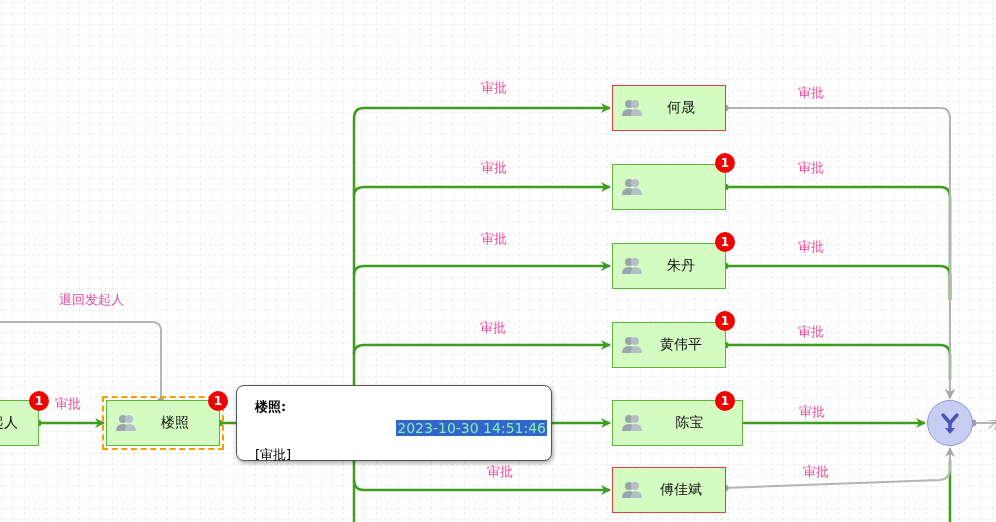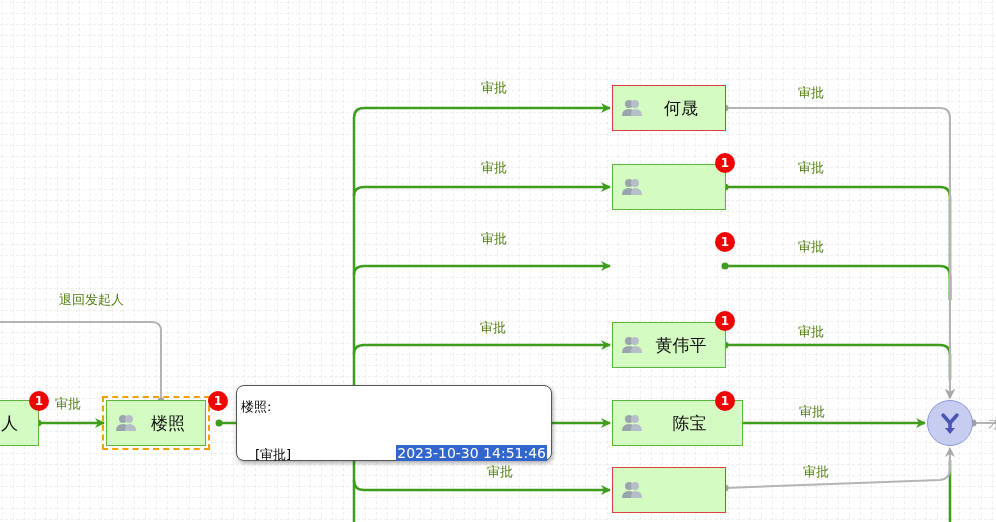--- a/index.html
+++ b/index.html
@@ -12,44 +12,44 @@
   .grid-bg { position:absolute; left:0; top:0; width:996px; height:522px; }
 
   .node {
     position:absolute; box-sizing:border-box; height:46px;
     background:#d4fbc2; border:1px solid #5cb638;
     display:flex; align-items:center; cursor:pointer;
   }
   .node.rejected { border-color:#e04040; }
   .node .user-icon { position:absolute; left:8px; top:13px; width:22px; height:18px; }
   .node .label {
-    position:absolute; left:0; right:0; text-align:center; font-size:17px; color:#111;
+    position:absolute; left:0; right:0; text-align:center; font-size:14px; color:#111;
     padding-left:24px; box-sizing:border-box;
   }
   .node.selected-wrap {
     outline:2px dashed #f5a000; outline-offset:2px;
   }
   .badge {
     position:absolute; width:20px; height:20px; border-radius:50%;
     background:#f20000; color:#fff; font-size:12px; font-weight:bold;
     display:flex; align-items:center; justify-content:center;
   }
   .edge-label {
-    position:absolute; font-size:13px; color:#4d7c0f; white-space:nowrap;
+    position:absolute; font-size:13px; color:#ec4899; white-space:nowrap;
   }
   .tooltip {
     position:absolute; left:236px; top:385px; width:316px; height:76px;
     box-sizing:border-box; background:#fff; border:1px solid #555;
     border-radius:8px; box-shadow:1px 2px 4px rgba(0,0,0,0.35);
     font-size:13px; color:#000;
   }
-  .tooltip .tt-title { position:absolute; left:4px; top:12px; font-weight:normal; }
+  .tooltip .tt-title { position:absolute; left:18px; top:12px; font-weight:bold; }
   .tooltip .tt-action { position:absolute; left:18px; top:32px;margin-top:28px; }
   .tooltip .tt-time {
-    position:absolute; right:4px; top:59px; background:#3366cc; color:#ffffff; padding:0 1px;
+    position:absolute; right:4px; top:34px; background:#3366cc; color:#86efac; padding:0 1px;
     font-size:14px;
   }
   .merge-node {
     position:absolute; left:927px; top:400px; width:46px; height:46px; border-radius:50%;
     background:#c7cdf0; border:1px solid #8e97d6; box-sizing:border-box; cursor:pointer;
   }
 </style>
 </head>
 <body>
 
@@ -114,21 +114,21 @@
   <div class="edge-label" style="left:798px;top:323px;">审批</div>
   <div class="edge-label" style="left:799px;top:403px;">审批</div>
   <div class="edge-label" style="left:803px;top:463px;">审批</div>
   <div class="edge-label" style="left:988px;top:415px;color:#aaa;">才</div>
 
   <div class="node" style="left:-72px;top:400px;width:111px;">
     <span class="label" style="left:auto;right:20px;width:auto;padding:0;">起人</span>
   </div>
   <div class="badge" style="left:29px;top:391px;">1</div>
 
-  <div class="node selected-wrap" style="left:106px;top:400px;width:100px;">
+  <div class="node selected-wrap" style="left:106px;top:400px;width:114px;">
     <svg class="user-icon" viewBox="0 0 22 18">
       <circle cx="8" cy="5" r="4" fill="#9aa4ad"></circle>
         <path d="M1,17 Q1,10 8,10 Q15,10 15,17 z" fill="#9aa4ad"></path>
       <circle cx="14" cy="5" r="4" fill="#b6bfc7"></circle>
         <path d="M10,17 Q10,10 14,10 Q21,10 21,17 z" fill="#b6bfc7"></path>
     </svg>
     <span class="label">楼照</span>
   </div>
   <div class="badge" style="left:208px;top:391px;">1</div>
 
@@ -145,20 +145,29 @@
   <div class="node" style="left:612px;top:164px;width:114px;">
     <svg class="user-icon" viewBox="0 0 22 18">
       <circle cx="8" cy="5" r="4" fill="#9aa4ad"></circle>
         <path d="M1,17 Q1,10 8,10 Q15,10 15,17 z" fill="#9aa4ad"></path>
       <circle cx="14" cy="5" r="4" fill="#b6bfc7"></circle>
         <path d="M10,17 Q10,10 14,10 Q21,10 21,17 z" fill="#b6bfc7"></path>
     </svg>
   </div>
   <div class="badge" style="left:715px;top:153px;">1</div>
 
+  <div class="node" style="left:612px;top:243px;width:114px;">
+    <svg class="user-icon" viewBox="0 0 22 18">
+      <circle cx="8" cy="5" r="4" fill="#9aa4ad"></circle>
+        <path d="M1,17 Q1,10 8,10 Q15,10 15,17 z" fill="#9aa4ad"></path>
+      <circle cx="14" cy="5" r="4" fill="#b6bfc7"></circle>
+        <path d="M10,17 Q10,10 14,10 Q21,10 21,17 z" fill="#b6bfc7"></path>
+    </svg>
+    <span class="label">朱丹</span>
+  </div>
   <div class="badge" style="left:715px;top:232px;">1</div>
 
   <div class="node" style="left:612px;top:322px;width:114px;">
     <svg class="user-icon" viewBox="0 0 22 18">
       <circle cx="8" cy="5" r="4" fill="#9aa4ad"></circle>
         <path d="M1,17 Q1,10 8,10 Q15,10 15,17 z" fill="#9aa4ad"></path>
       <circle cx="14" cy="5" r="4" fill="#b6bfc7"></circle>
         <path d="M10,17 Q10,10 14,10 Q21,10 21,17 z" fill="#b6bfc7"></path>
     </svg>
     <span class="label">黄伟平</span>
@@ -176,20 +185,21 @@
   </div>
   <div class="badge" style="left:715px;top:391px;">1</div>
 
   <div class="node rejected" style="left:612px;top:467px;width:114px;">
     <svg class="user-icon" viewBox="0 0 22 18">
       <circle cx="8" cy="5" r="4" fill="#9aa4ad"></circle>
         <path d="M1,17 Q1,10 8,10 Q15,10 15,17 z" fill="#9aa4ad"></path>
       <circle cx="14" cy="5" r="4" fill="#b6bfc7"></circle>
         <path d="M10,17 Q10,10 14,10 Q21,10 21,17 z" fill="#b6bfc7"></path>
     </svg>
+    <span class="label">傅佳斌</span>
   </div>
 
   <div class="merge-node">
     <svg width="44" height="44" viewBox="0 0 44 44">
       <path d="M15,14 L22,22 L29,14" fill="none" stroke="#4a55b5" stroke-width="3.5" stroke-linecap="round"></path>
       <path d="M22,21 L22,29" stroke="#4a55b5" stroke-width="3.5"></path>
       <path d="M17,27 L22,33 L27,27 z" fill="#4a55b5"></path>
     </svg>
   </div>
 

